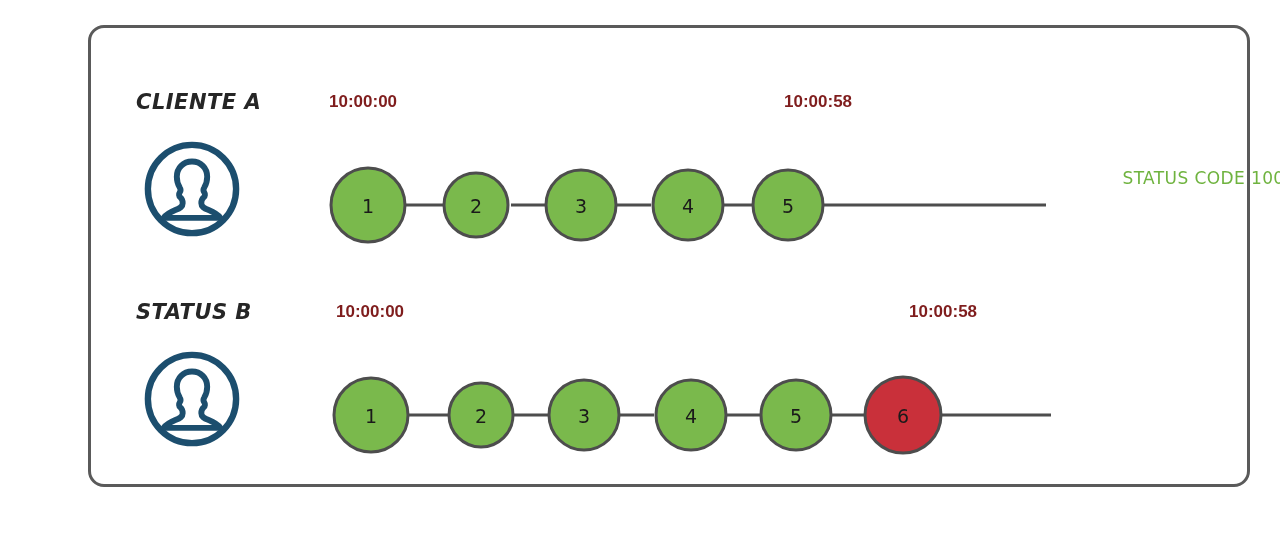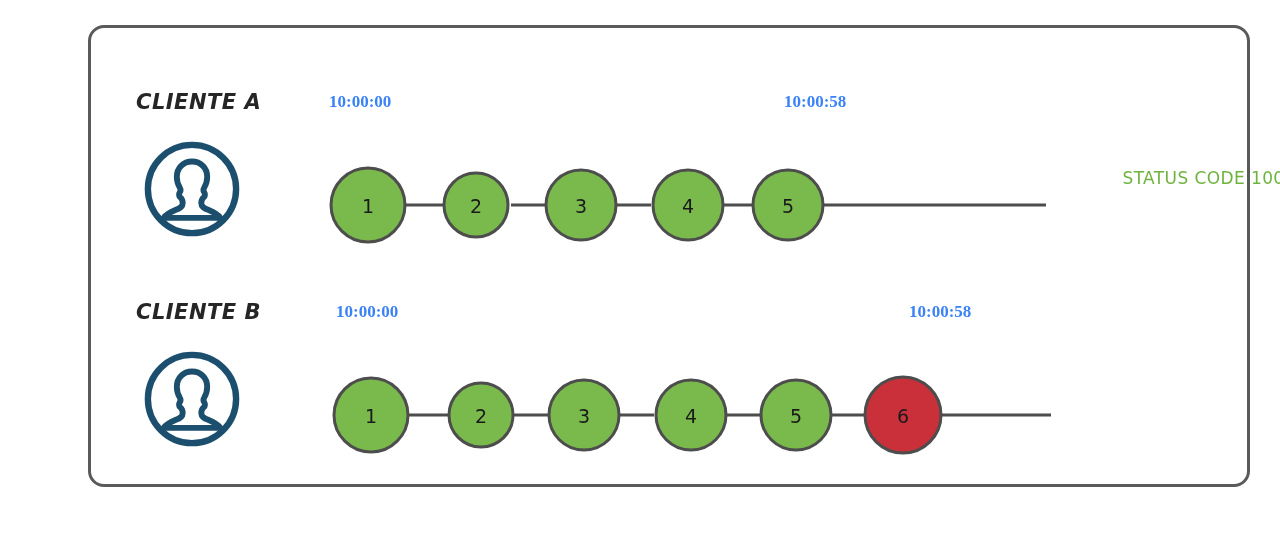--- a/index.html
+++ b/index.html
@@ -60,24 +60,24 @@
     top: 90px;
     width: 98px;
     height: 98px;
   }
   .avatar svg { display: block; width: 98px; height: 98px; }
 
   
   .timestamp {
     position: absolute;
     top: 42px;
-    font-family: Liberation Serif, serif;
+    font-family: Liberation Sans, sans-serif;
     font-size: 17px;
     font-weight: bold;
-    color: #3b82f6;
+    color: #7f1d1d;
     white-space: nowrap;
   }
 
   
   .chain {
     position: absolute;
     top: 110px;
     left: 0;
     height: 90px;
   }
@@ -176,21 +176,21 @@
       </svg>
     </div>
 
     <div class="status-block" id="status-a">
       <div class="status-line1 status-ok">STATUS CODE 100</div>
     </div>
   </div>
 
   <div class="client-row" id="client-row-b">
 
-    <div class="client-label">CLIENTE B</div>
+    <div class="client-label">STATUS B</div>
 
     <div class="avatar">
       <svg viewBox="0 0 100 100" xmlns="http://www.w3.org/2000/svg">
         <circle cx="50" cy="50" r="45" fill="none" stroke="#1c4e6e" stroke-width="6.5"></circle>
         <path d="M50 22
                  C41 22 34.5 28.5 34.5 37.5
                  C34.5 43 36 46 37.5 48.5
                  C38.5 50 38.5 52 37.5 53.5
                  C36.5 55 36.5 57.5 38 58.5
                  C40 60 40.5 62 40.5 64.5

